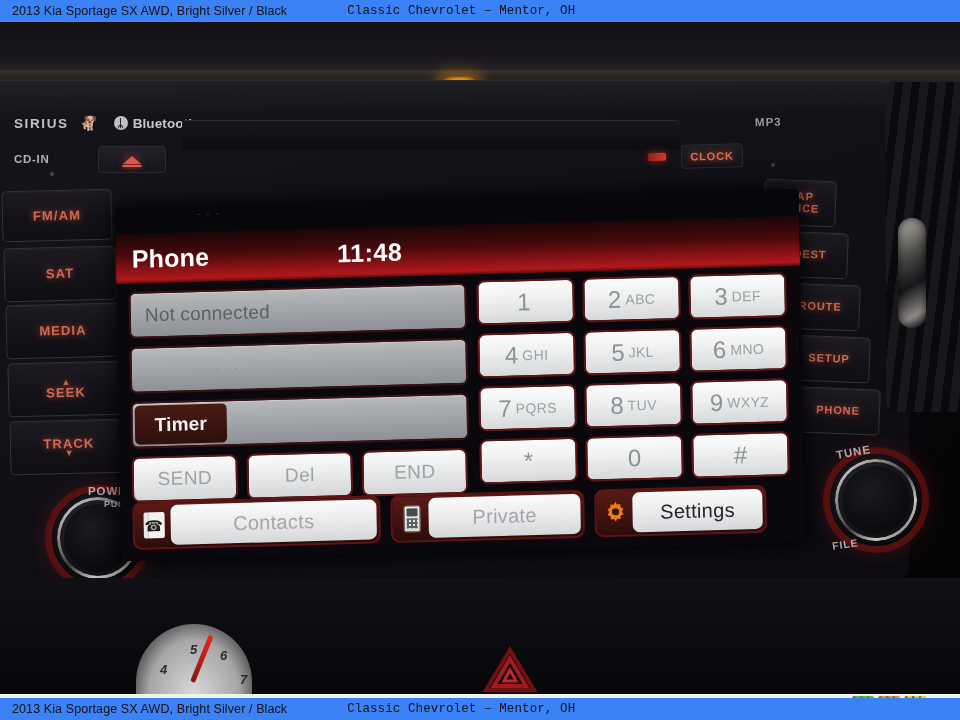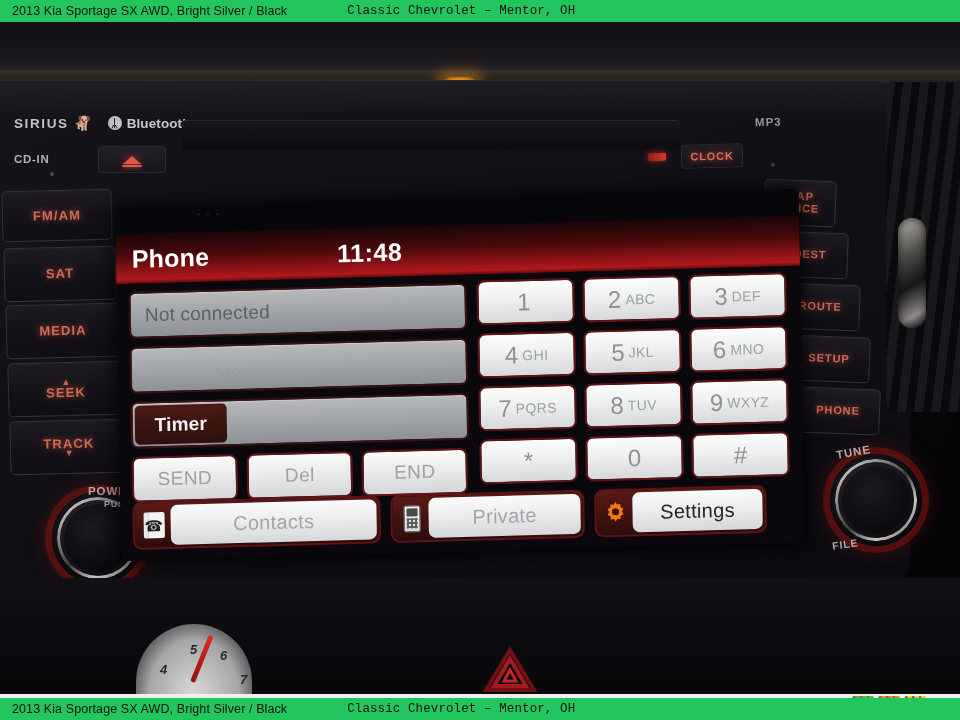--- a/index.html
+++ b/index.html
@@ -6,21 +6,21 @@
   html, body {
     width:960px; height:720px; overflow:hidden;
     background:#000;
     font-family:"Liberation Sans", sans-serif;
   }
   #root { position:relative; width:960px; height:720px; background:#05040a; }
 
   
   .caption {
     position:absolute; left:0; width:960px; height:22px;
-    background:#22c55e; color:#111;
+    background:#3b82f6; color:#111;
     font-size:12.5px; letter-spacing:.1px;
     display:flex; align-items:center;
   }
   .caption.top { top:0; }
   .caption.bottom { top:698px; }
   .cap-veh { padding-left:12px; white-space:nowrap; }
   .cap-dealer { padding-left:60px; white-space:nowrap;font-family:Liberation Mono, monospace; }
 
   
   #photo {
@@ -58,21 +58,21 @@
   .faceplate-sheen {
     position:absolute; left:0; top:58px; width:910px; height:38px;
     background:linear-gradient(180deg, rgba(255,255,255,.055), rgba(255,255,255,0));
     border-radius:0 30px 0 0;
   }
 
   
   .brand-row { position:absolute; left:14px; top:93px; display:flex; align-items:center; gap:17px; }
   .sirius {
     color:#d7d5d6; font-size:13.5px; font-weight:bold; letter-spacing:1.6px;
-    display:flex; align-items:center; gap:3px; opacity:.9;
+    display:flex; align-items:center; gap:9px; opacity:.9;
   }
   .sirius-dog { font-size:14px; transform:scaleX(-1); opacity:.95; }
   .bt-logo { display:flex; align-items:center; gap:5px; opacity:.93; }
   .bt-badge {
     width:14px; height:14px; border-radius:50%; background:#cfcdce;
     color:#15131a; font-size:11px; font-weight:bold;
     display:flex; align-items:center; justify-content:center; line-height:1;
   }
   .bt-text { color:#d6d4d5; font-size:13.5px; font-weight:bold; letter-spacing:.1px; }
 

